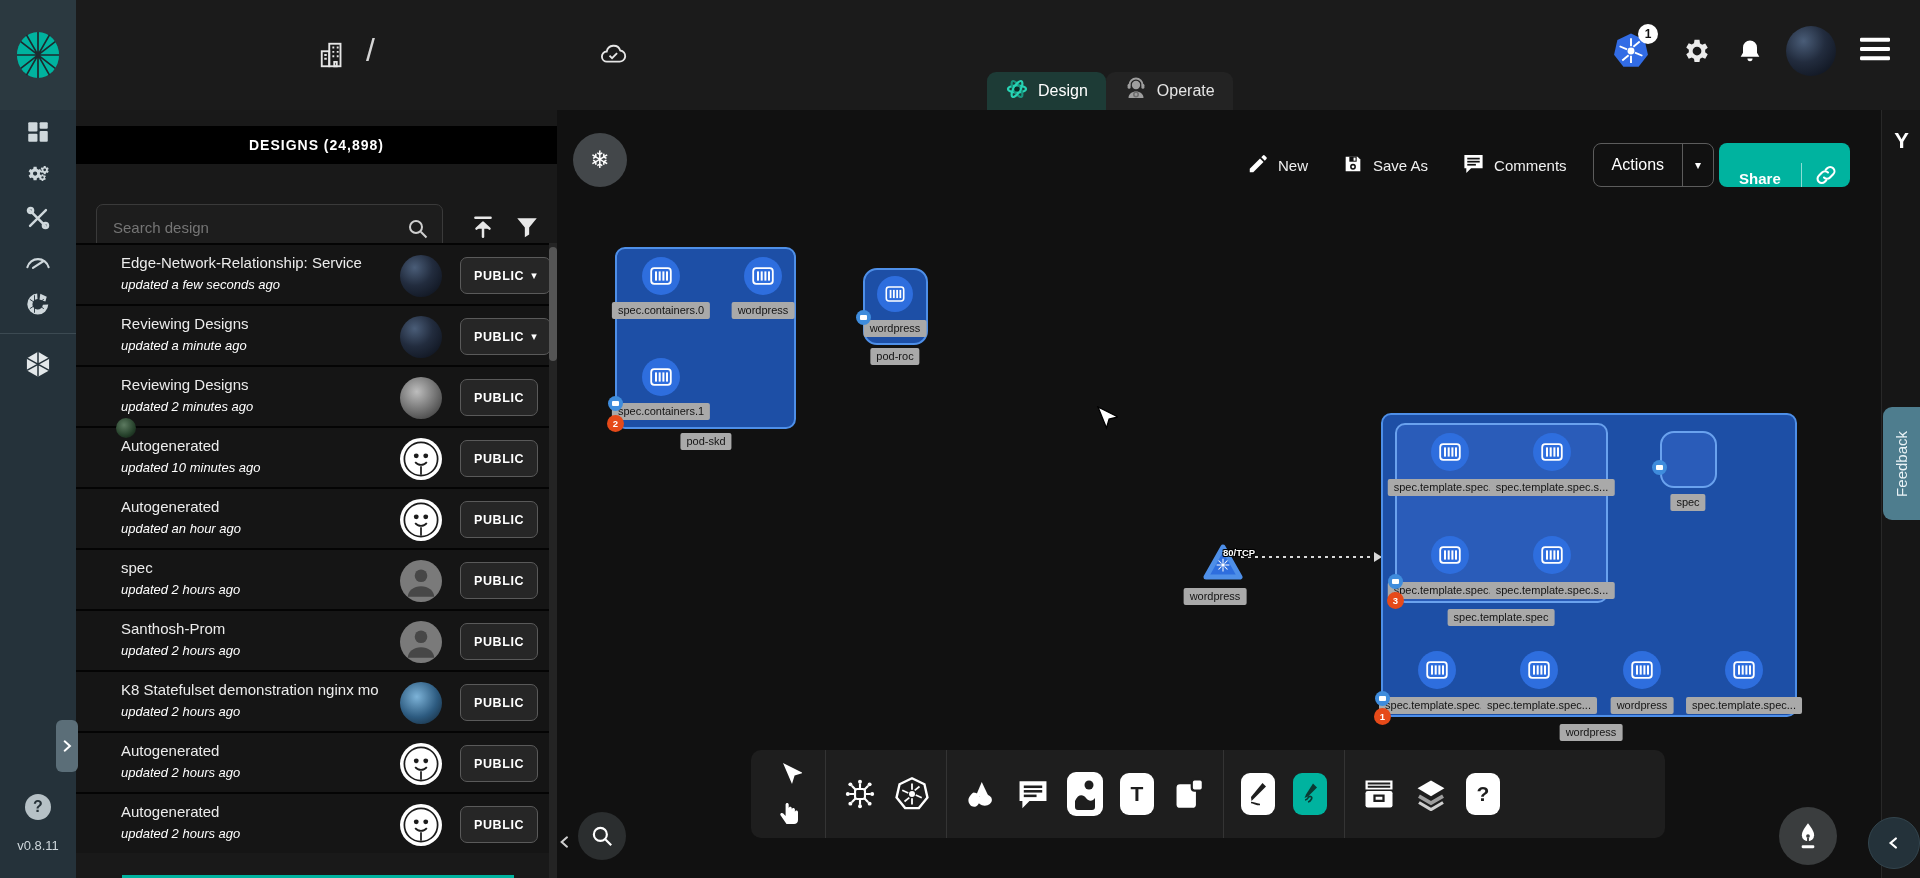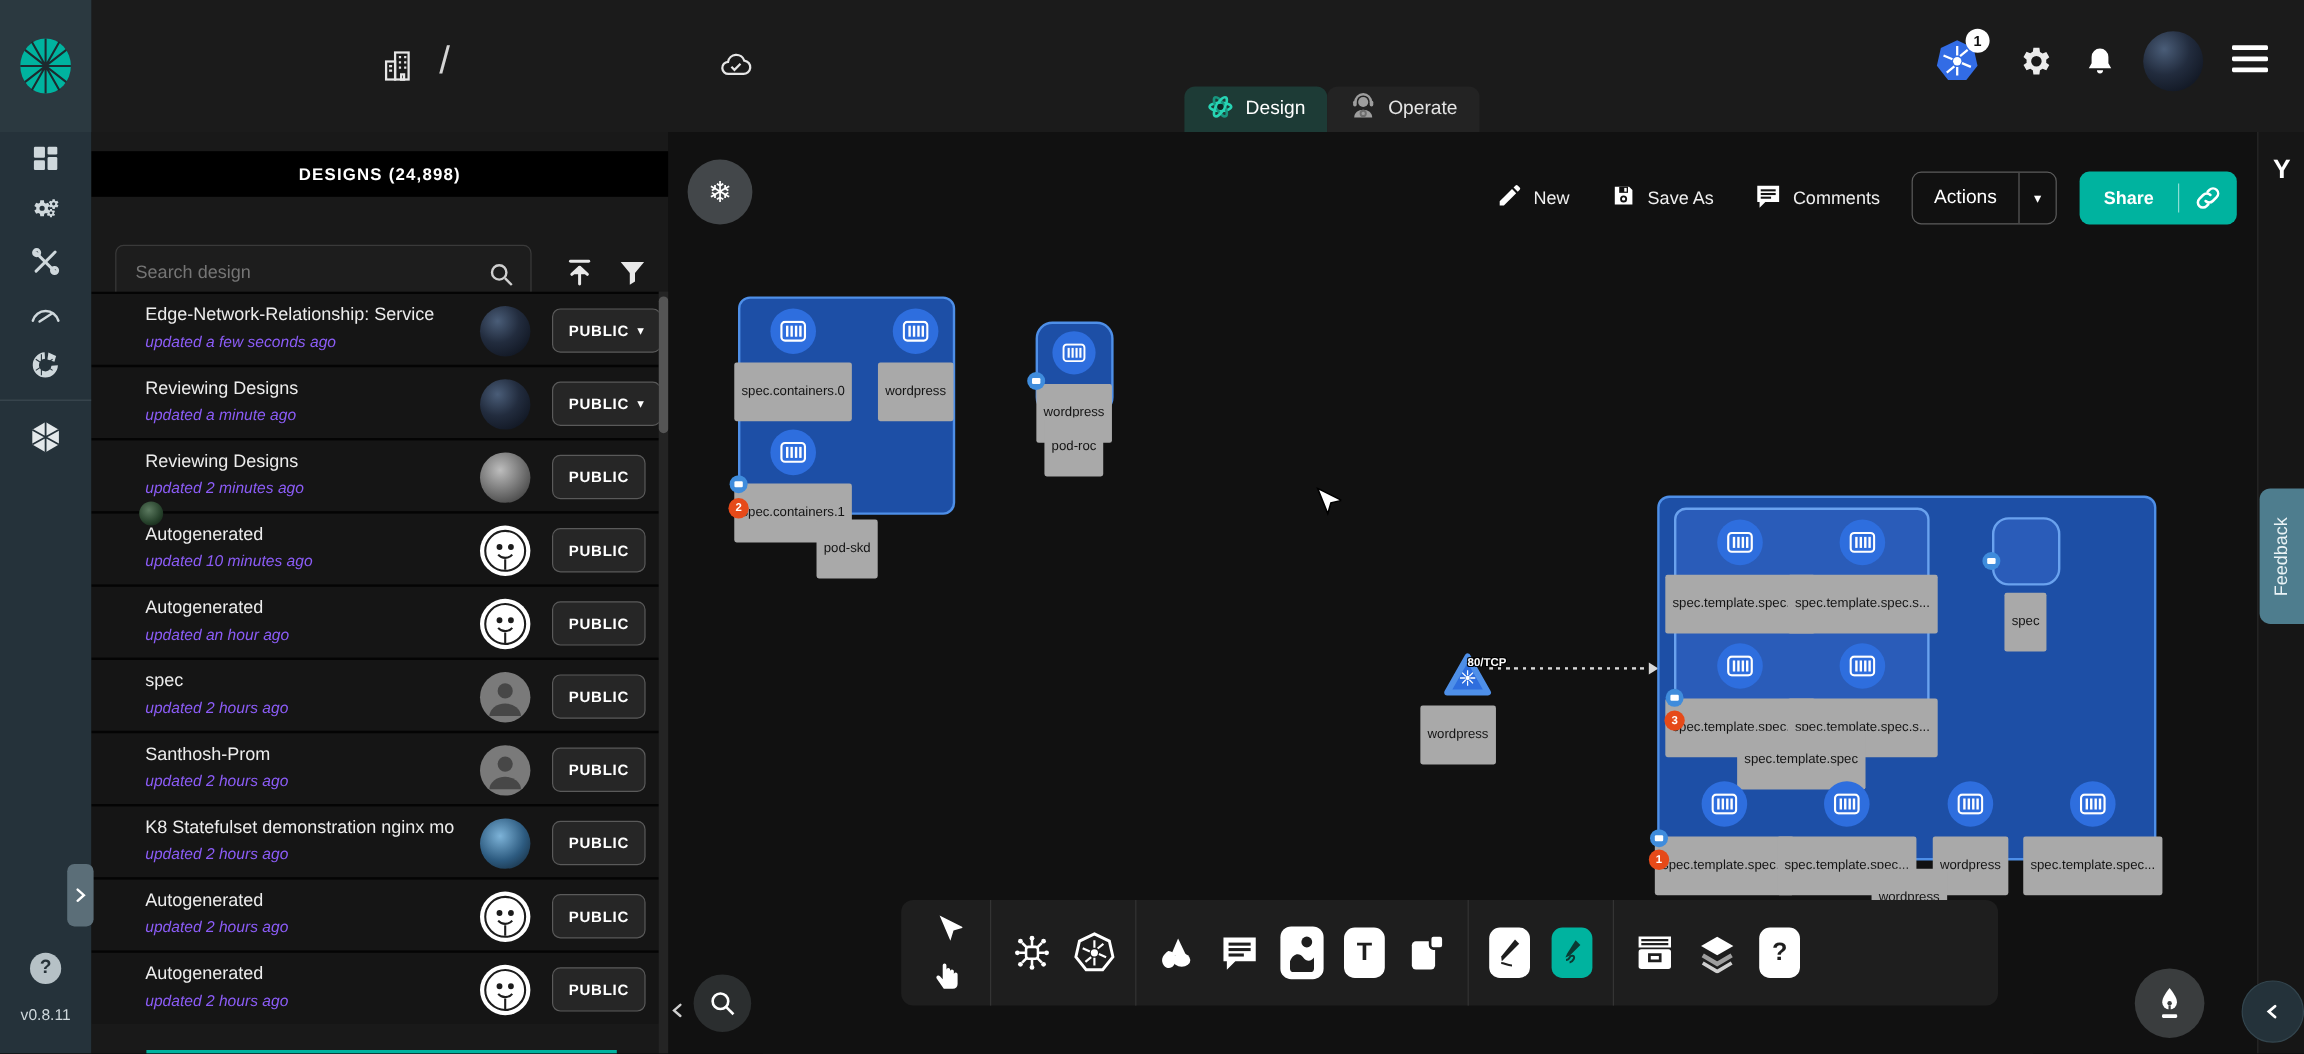--- a/index.html
+++ b/index.html
@@ -55,21 +55,21 @@
   .search-box { position:absolute; left:20px; top:6px; width:347px; height:46px; background:#1d1d1d;
     border:1px solid #3a3a3a; border-radius:7px; }
   .search-input { width:100%; height:100%; background:transparent; border:none; outline:none;
     color:#c9c9c9; font-size:15px; padding:0 44px 0 16px; font-family:inherit; }
   .search-glass { position:absolute; right:12px; top:12px; }
   .panel-act { position:absolute; top:16px; cursor:pointer; }
   .list { position:absolute; left:0; top:133px; width:473px; bottom:0; overflow:hidden; }
   .design-item { position:relative; height:61px; background:#151515; border-top:2px solid #040404; cursor:pointer; }
   .design-title { position:absolute; left:45px; top:9px; max-width:278px; color:#ececec; font-size:15px;
     font-weight:500; white-space:nowrap; overflow:hidden; }
-  .design-updated { position:absolute; left:45px; top:32px; color:#8b5cf6; font-size:13px; font-style:italic; }
+  .design-updated { position:absolute; left:45px; top:32px; color:#ffffff; font-size:13px; font-style:italic; }
   .design-avatar { position:absolute; left:324px; top:10px; width:42px; height:42px; border-radius:50%; overflow:hidden; }
   .av-dark   { background:radial-gradient(circle at 35% 30%,#4a5d78 0%,#222c3e 45%,#090d16 100%); }
   .av-grey   { background:radial-gradient(circle at 40% 35%,#bdbdbd 0%,#757575 50%,#2c2c2c 100%); }
   .av-photo  { background:radial-gradient(circle at 40% 35%,#7db3d8 0%,#2d5b80 55%,#10202e 100%); }
   .av-smiley { background:#fff; display:flex; align-items:center; justify-content:center; }
   .av-person { background:#7a7a7a; display:flex; align-items:flex-end; justify-content:center; }
   .vis-badge { position:absolute; left:384px; top:12px; height:37px; display:flex; align-items:center; gap:7px;
     padding:0 13px; background:#262626; border:1px solid #5a5a5a; border-radius:7px; color:#fff;
     font-size:12.5px; font-weight:bold; letter-spacing:.6px; cursor:pointer; }
   .vis-caret { font-size:11px; }
@@ -83,32 +83,32 @@
   .canvas { position:absolute; left:557px; top:110px; width:1324px; height:768px; background:#111; }
   .freeze-btn { position:absolute; left:16px; top:23px; width:54px; height:54px; border-radius:50%;
     background:#43474a; color:#fff; font-size:24px; display:flex; align-items:center; justify-content:center; cursor:pointer; }
   .cv-toolbar { position:absolute; left:690px; top:33px; height:44px; display:flex; align-items:center; }
   .tb-act { display:flex; align-items:center; gap:9px; color:#f0f0f0; font-size:15px; cursor:pointer; }
   .tb-gap { width:34px; }
   .actions-btn { display:flex; align-items:stretch; height:44px; border:1px solid #5c5c5c; border-radius:8px;
     color:#fff; overflow:hidden; cursor:pointer; margin-left:26px; }
   .actions-main { display:flex; align-items:center; padding:0 18px; font-size:16px; }
   .actions-caret { display:flex; align-items:center; padding:0 12px; border-left:1px solid #5c5c5c; font-size:12px; }
-  .share-btn { display:flex; align-items:center; height:44px; background:#00B39F; border-radius:8px;
-    overflow:hidden; margin-left:19px; cursor:pointer; }
+  .share-btn { display:flex; align-items:flex-end; height:44px; background:#00B39F; border-radius:8px;
+    overflow:hidden; margin-left:5px; cursor:pointer; }
   .share-main { display:flex; align-items:center; padding:0 20px; color:#fff; font-size:15px; font-weight:bold; }
   .share-link { display:flex; align-items:center; padding:0 12px; border-left:1px solid rgba(255,255,255,.55); }
 
   
   .cgroup { position:absolute; background:#1d4fa6; border:2px solid #4e8fe8; border-radius:10px; cursor:pointer; }
   .cgroup.inner { background:#2a5cb9; border-color:#6aa2ee; }
   .node-circle { position:absolute; width:38px; height:38px; border-radius:50%; background:#2e6ede;
     display:flex; align-items:center; justify-content:center; cursor:pointer; }
   .chip { position:absolute; transform:translateX(-50%); background:#a9a9a9; color:#141414; font-size:11px;
-    padding:19px 6px; border-radius:2px; white-space:nowrap; line-height:1; }
+    padding:3px 6px; border-radius:2px; white-space:nowrap; line-height:1; }
   .nbadge-blue { position:absolute; width:15px; height:15px; border-radius:50%; background:#3f8cdc;
     display:flex; align-items:center; justify-content:center; }
   .nbadge-blue i { display:block; width:7px; height:5px; background:#fff; border-radius:1px; }
   .nbadge-orange { position:absolute; width:17px; height:17px; border-radius:50%; background:#e64a19;
     color:#fff; font-size:9.5px; font-weight:bold; display:flex; align-items:center; justify-content:center; }
   .tri-node { position:absolute; left:644px; top:430px; width:44px; height:44px; cursor:pointer; }
   .tri-wheel { position:absolute; left:13px; top:16px; }
   .edge { position:absolute; left:684px; top:446px; width:134px; height:2px;
     background-image:repeating-linear-gradient(90deg,#d8d8d8 0 3px,transparent 3px 7px); }
   .edge-head { position:absolute; right:-7px; top:-4px; width:0; height:0;

